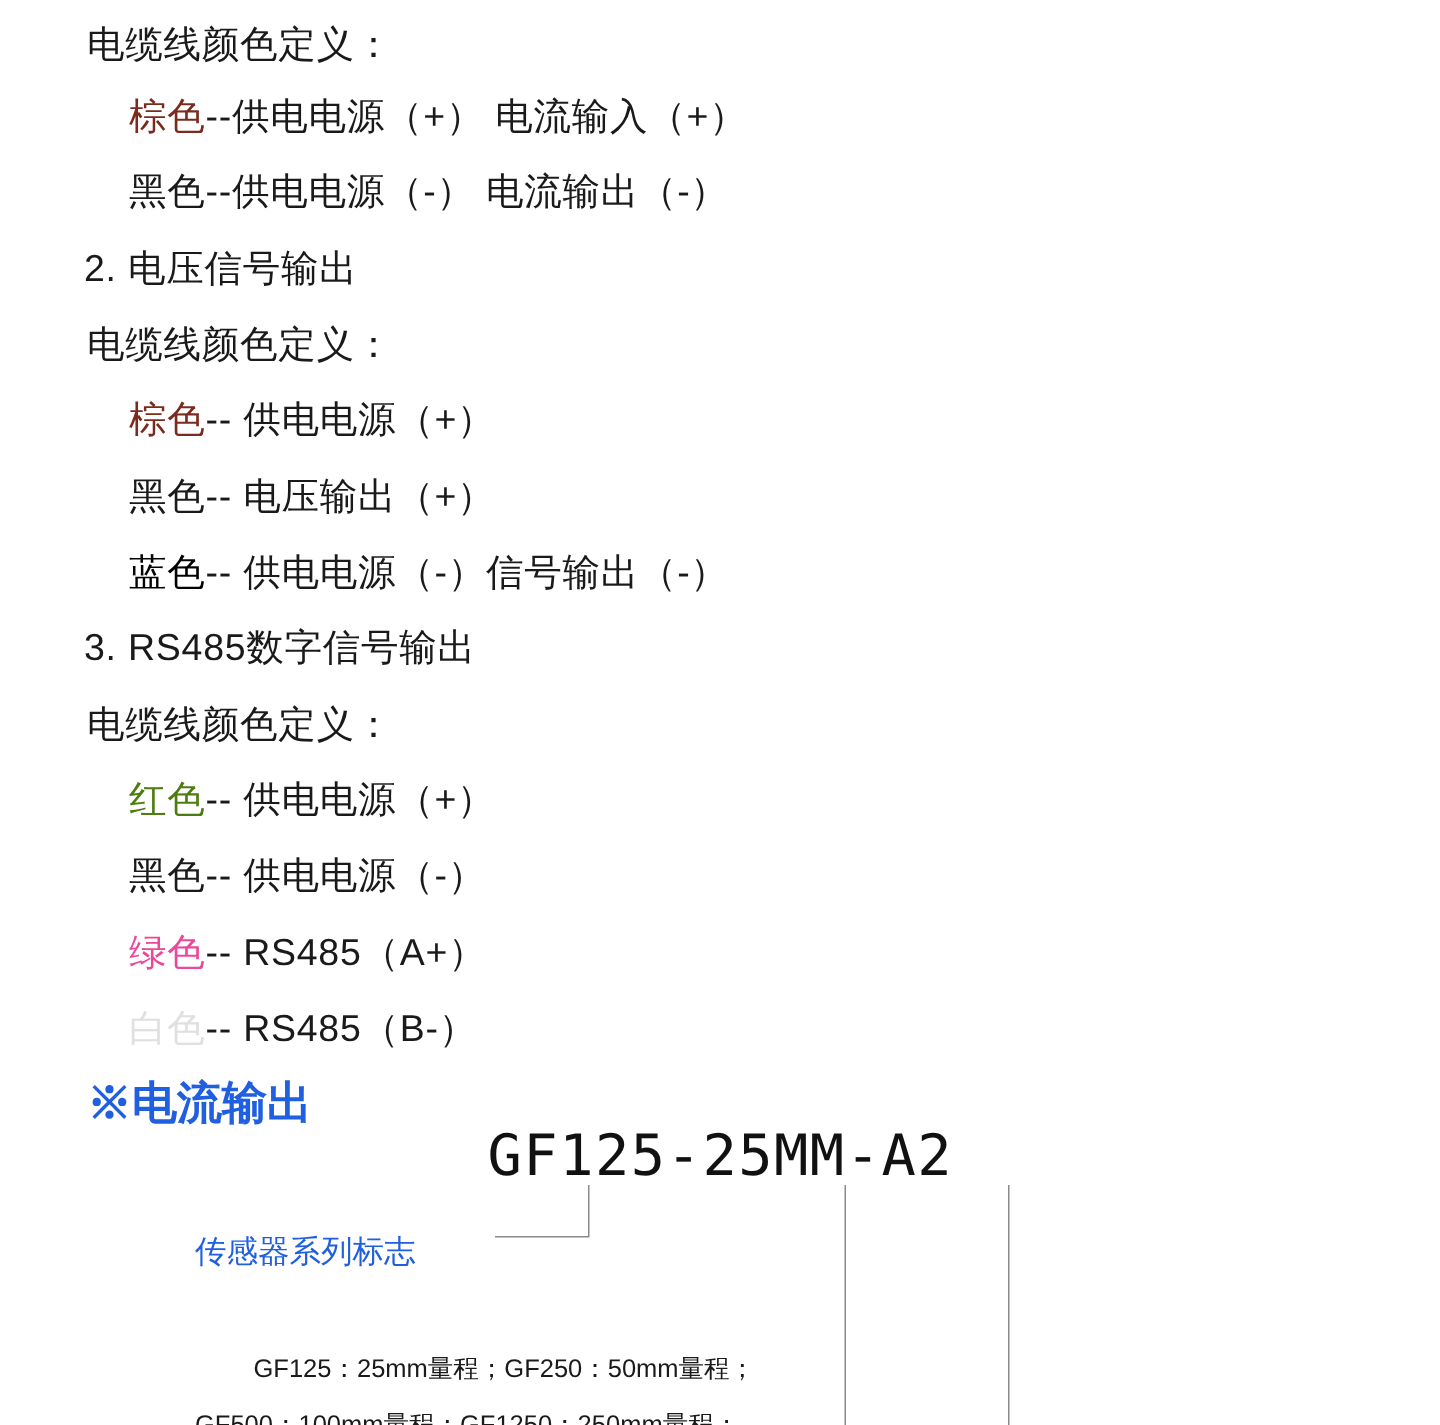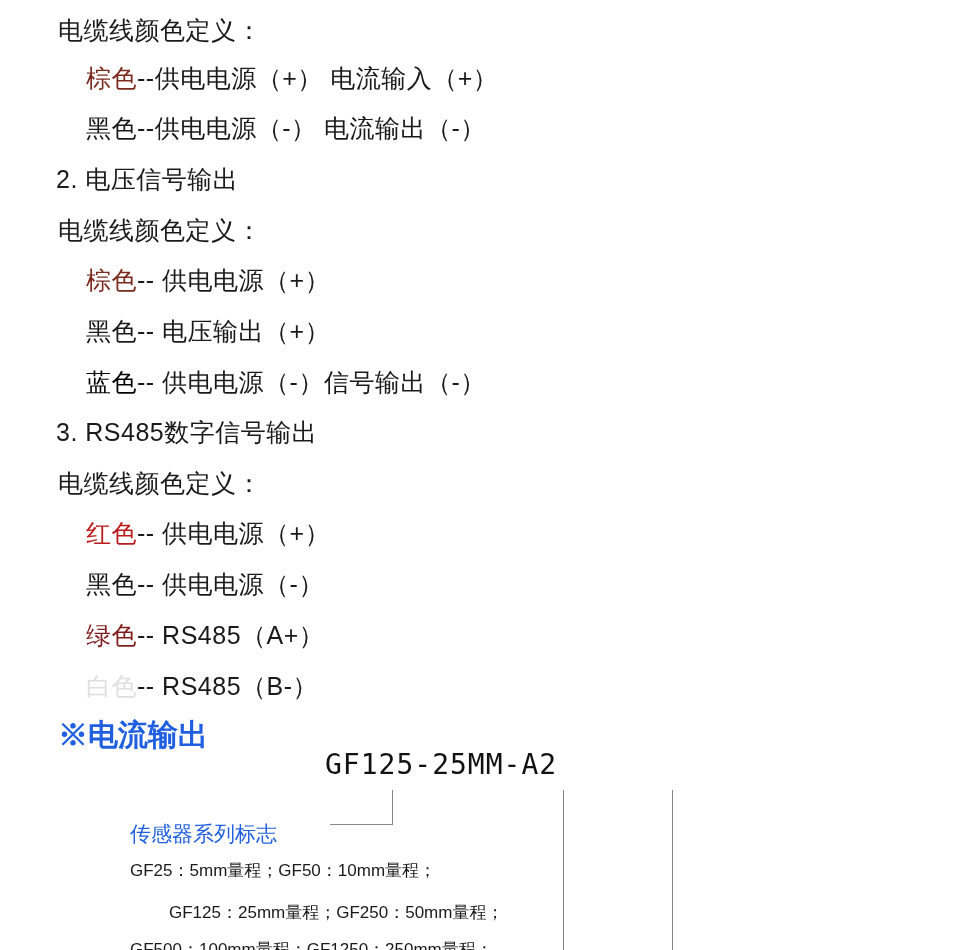--- a/index.html
+++ b/index.html
@@ -26,38 +26,38 @@
     white-space: nowrap;
     font-size: 25px;
     line-height: 1;
     letter-spacing: 0.5px;
   }
   .indent1 { left: 58px; }
   .indent2 { left: 86px; }
   .c-brown  { color: #7b2a1e; }
   .c-black  { color: #1a1a1a; }
   .c-blue   { color: #000000; text-align: center; }
-  .c-red    { color: #b91c1c; margin-top: 41px; }
-  .c-green  { color: #7f1d1d; }
+  .c-red    { color: #4d7c0f; margin-top: 41px; }
+  .c-green  { color: #ec4899; }
   .c-white  { color: #e0e0e0; }
 
   .section-head {
     position: absolute;
     left: 58px;
     font-size: 30px;
     font-weight: bold;
     color: #1f5fe0;
     white-space: nowrap;
   }
   .model-code {
     position: absolute;
     left: 325px;
     top: 748px;
     font-family: "DejaVu Sans Mono", monospace;
-    font-size: 28px;
+    font-size: 38px;
     letter-spacing: 1px;
     color: #111111;
     white-space: nowrap;
   }
   .callout-label {
     position: absolute;
     left: 130px;
     top: 820px;
     font-size: 21px;
     color: #1f5fe0;
@@ -152,23 +152,20 @@
   <div class="leader leader-v" style="left:392px; top:790px; height:34px;"></div>
   <div class="leader leader-h" style="left:330px; top:824px; width:63px;"></div>
 
   <div class="leader leader-v" style="left:563px; top:790px; height:160px;"></div>
   <div class="leader leader-v" style="left:672px; top:790px; height:160px;"></div>
 
   <div class="callout-label">
     <span>传感器系列标志</span>
   </div>
 
-  <div class="spec-line" style="top:859px;">
-    <span>GF25：5mm量程；GF50：10mm量程；</span>
-  </div>
   <div class="spec-line" style="top:901px;margin-left:39px;">
     <span>GF125：25mm量程；GF250：50mm量程；</span>
   </div>
   <div class="spec-line" style="top:938px;">
     <span>GF500：100mm量程；GF1250：250mm量程；</span>
   </div>
 
 </div>
 
 </body></html>

